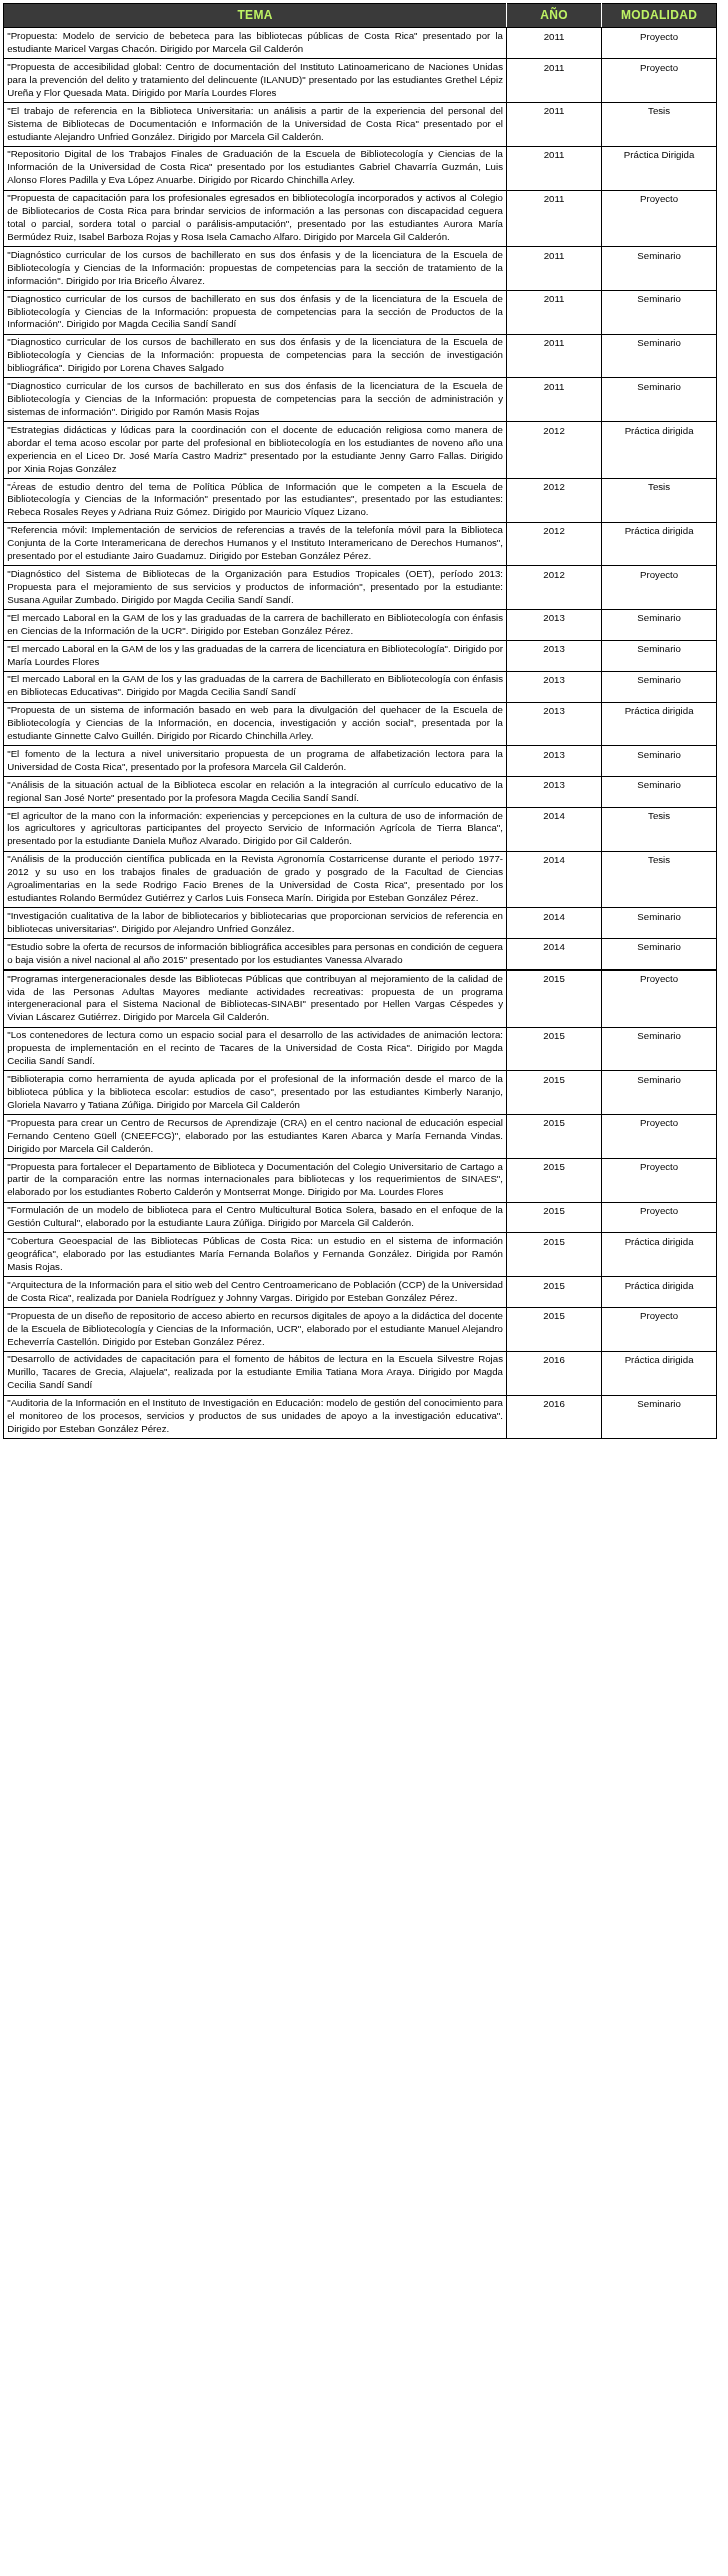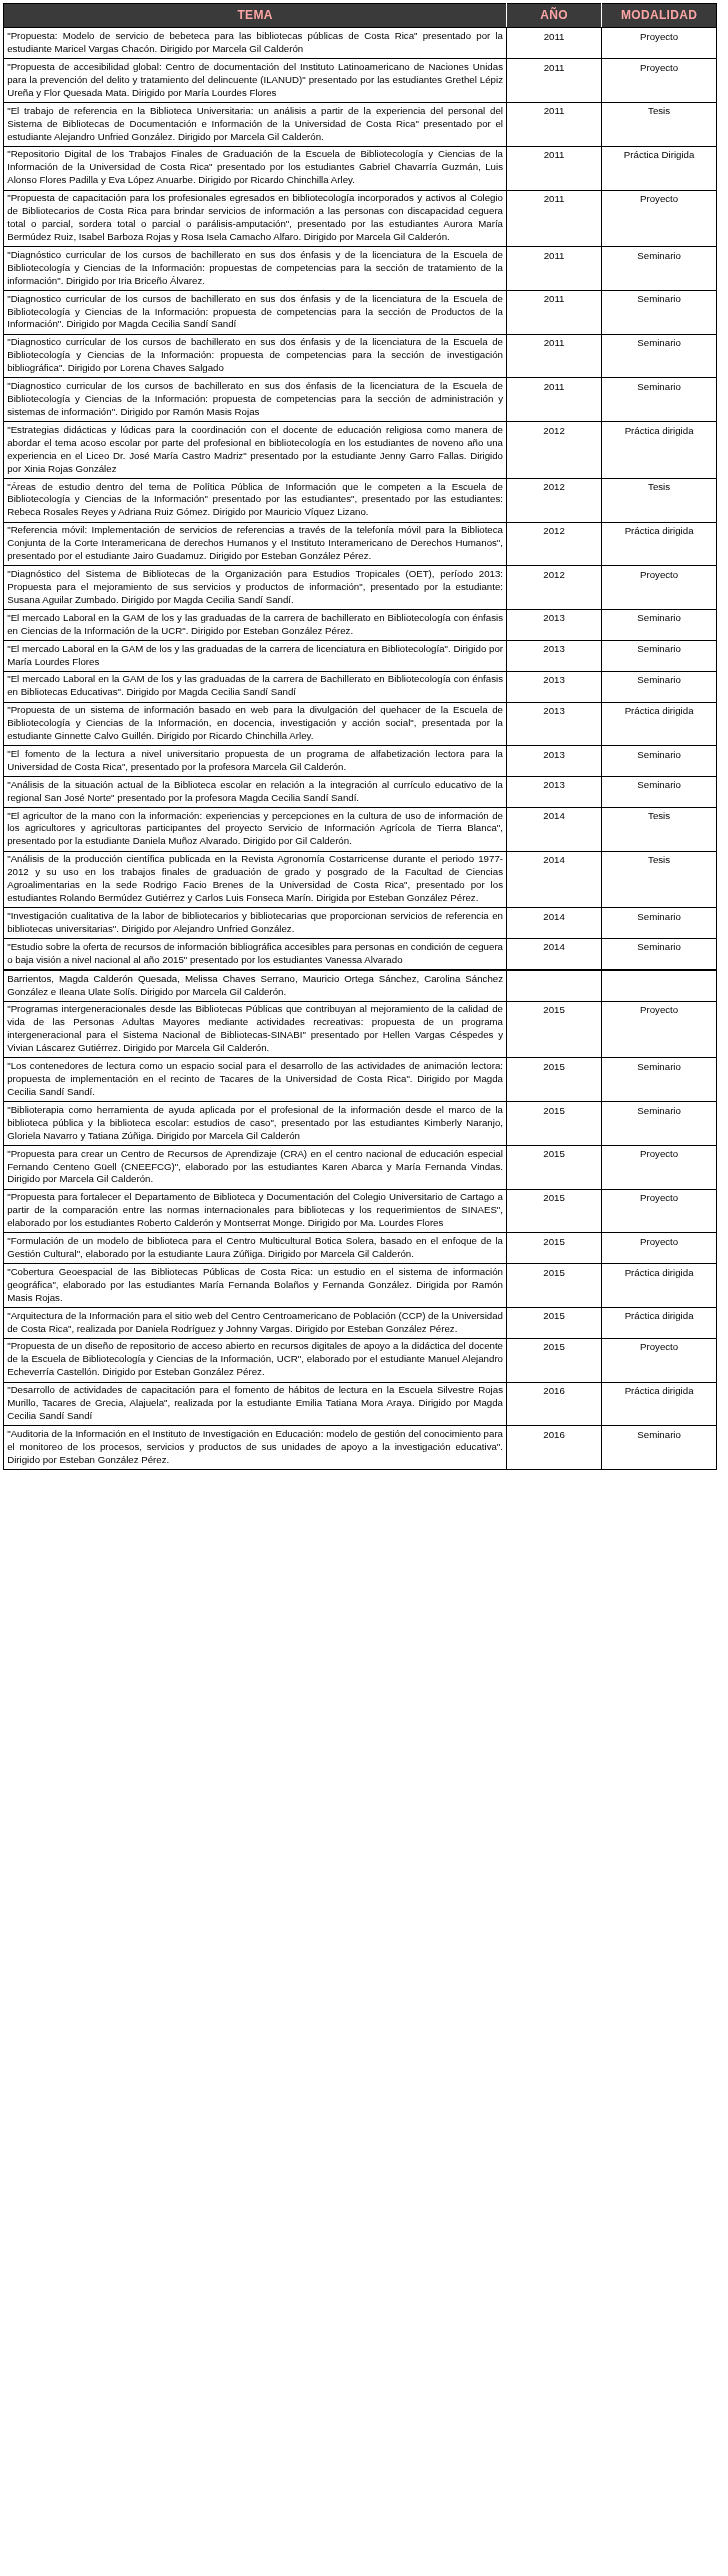--- a/index.html
+++ b/index.html
@@ -17,21 +17,21 @@
     margin: 3.1px 0 0 3.1px;
     border-collapse: collapse;
     table-layout: fixed;
   }
   .doc-table col.c-tema     { width: 503px; }
   .doc-table col.c-anio     { width: 95px; }
   .doc-table col.c-modalidad{ width: 115px; }
 
   thead th {
     background: #3a3a3a;
-    color: #fca5a5;
+    color: #bef264;
     font-weight: bold;
     font-size: 12px;
     letter-spacing: 0.3px;
     text-align: center;
     vertical-align: middle;
     padding: 4.7px 1.6px 5.5px 1.6px;
     border: 0.8px solid #000000;
     line-height: 1.1;
   }
   thead th.th-tema { border-right: 0.8px solid #ffffff; }
@@ -190,25 +190,20 @@
       <tr>
         <td class="cell-tema">"Investigación cualitativa de la labor de bibliotecarios y bibliotecarias que proporcionan servicios de referencia en bibliotecas universitarias". Dirigido por Alejandro Unfried González.</td>
         <td class="cell-anio">2014</td>
         <td class="cell-modalidad">Seminario</td>
       </tr>
       <tr class="page-break-bottom">
         <td class="cell-tema">"Estudio sobre la oferta de recursos de información bibliográfica accesibles para personas en condición de ceguera o baja visión a nivel nacional al año 2015" presentado por los estudiantes Vanessa Alvarado</td>
         <td class="cell-anio">2014</td>
         <td class="cell-modalidad">Seminario</td>
       </tr>
-      <tr class="page-break-top">
-        <td class="cell-tema">Barrientos, Magda Calderón Quesada, Melissa Chaves Serrano, Mauricio Ortega Sánchez, Carolina Sánchez González e Ileana Ulate Solís. Dirigido por Marcela Gil Calderón.</td>
-        <td class="cell-anio"></td>
-        <td class="cell-modalidad"></td>
-      </tr>
       <tr>
         <td class="cell-tema">"Programas intergeneracionales desde las Bibliotecas Públicas que contribuyan al mejoramiento de la calidad de vida de las Personas Adultas Mayores mediante actividades recreativas: propuesta de un programa intergeneracional para el Sistema Nacional de Bibliotecas-SINABI" presentado por Hellen Vargas Céspedes y Vivian Láscarez Gutiérrez. Dirigido por Marcela Gil Calderón.</td>
         <td class="cell-anio">2015</td>
         <td class="cell-modalidad">Proyecto</td>
       </tr>
       <tr>
         <td class="cell-tema">"Los contenedores de lectura como un espacio social para el desarrollo de las actividades de animación lectora: propuesta de implementación en el recinto de Tacares de la Universidad de Costa Rica". Dirigido por Magda Cecilia Sandí Sandí.</td>
         <td class="cell-anio">2015</td>
         <td class="cell-modalidad">Seminario</td>
       </tr>

